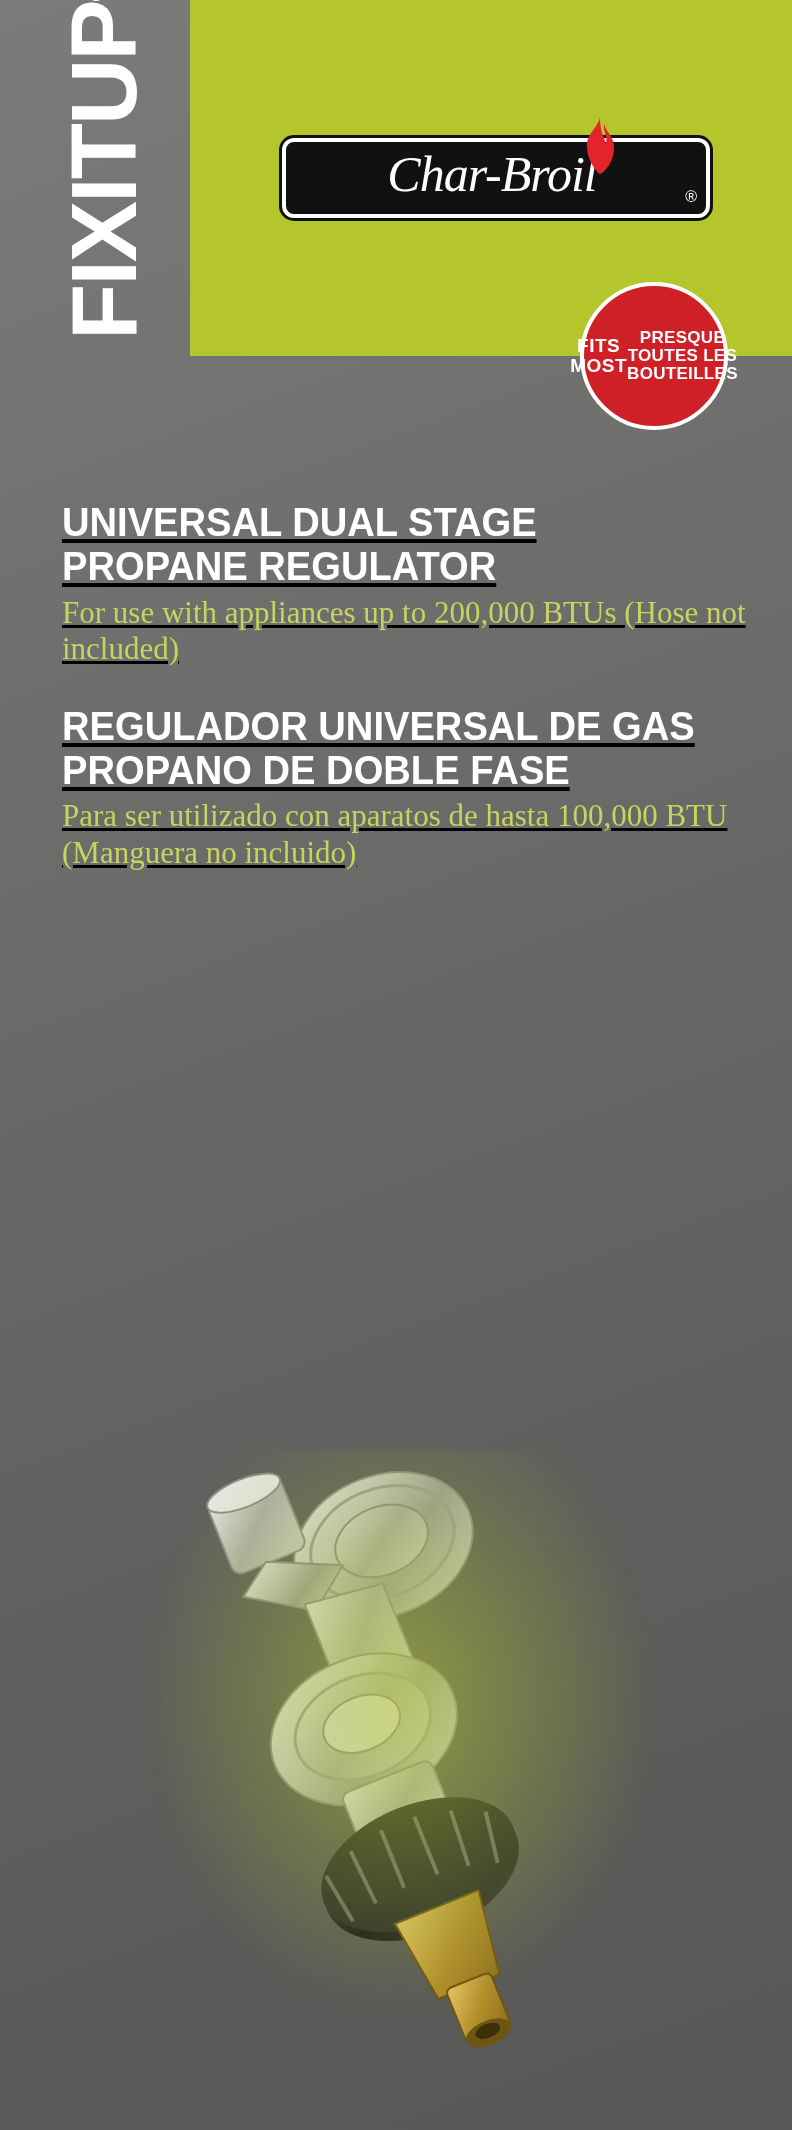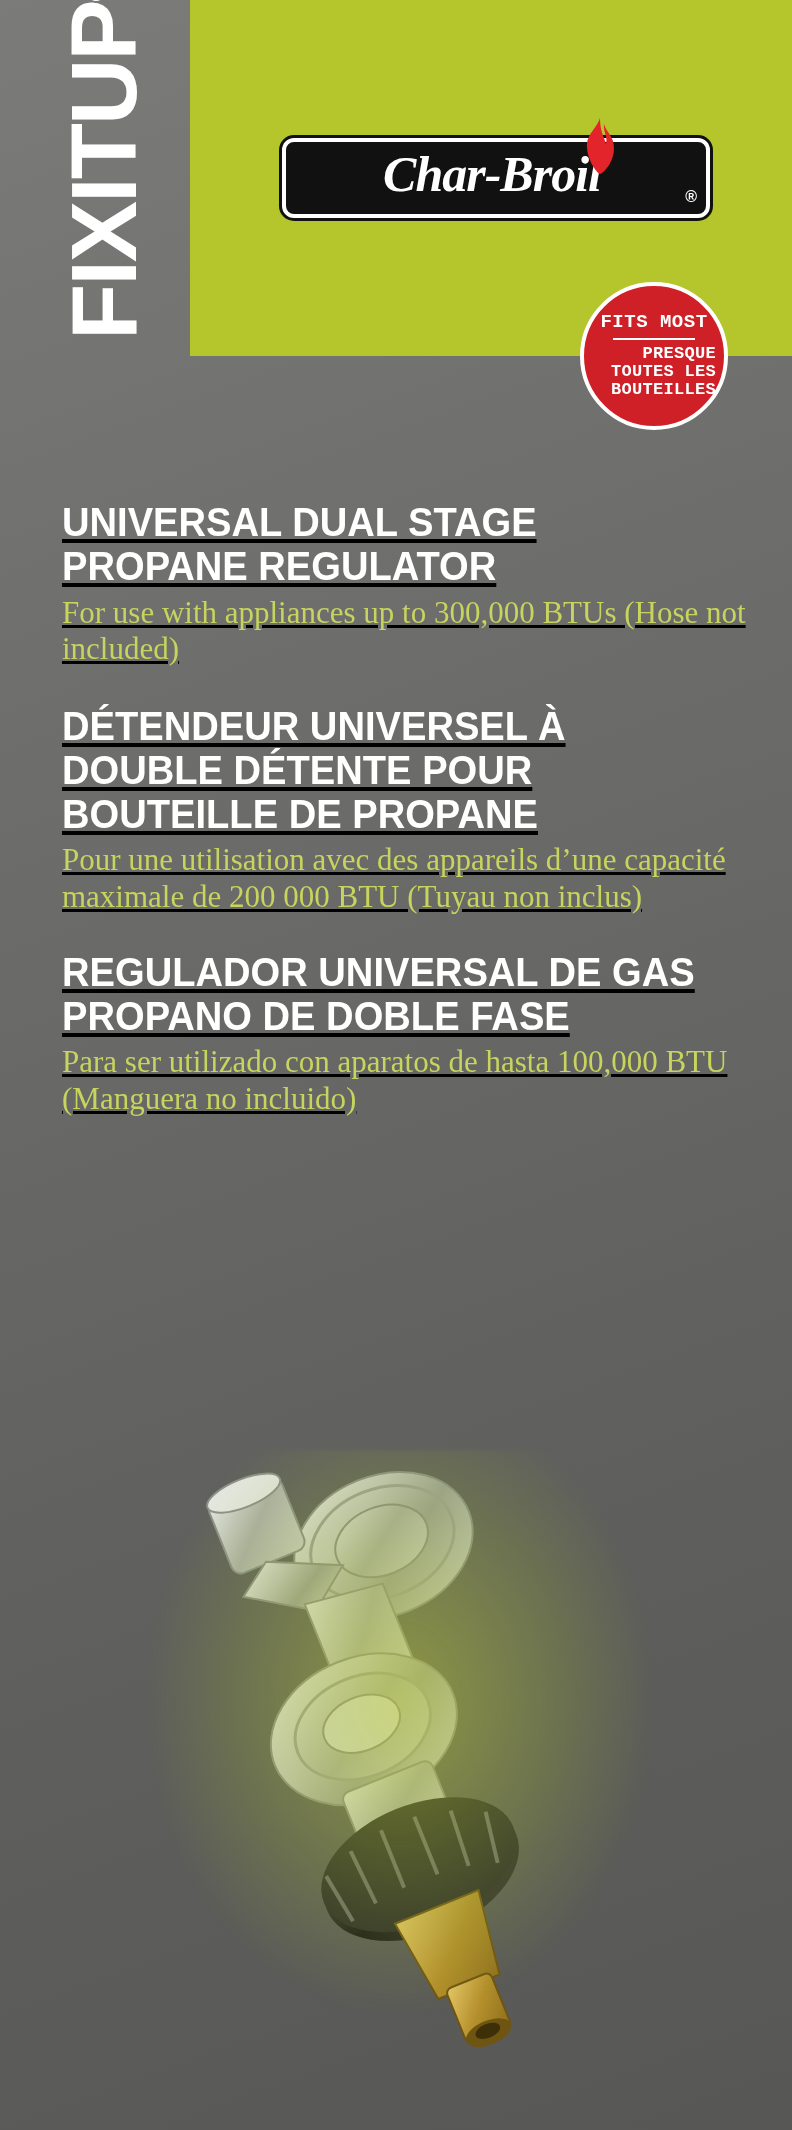--- a/index.html
+++ b/index.html
@@ -54,50 +54,50 @@
     background:#111111;
     border:4px solid #ffffff;
     border-radius:12px;
     box-shadow:0 0 0 3px #111111;
   }
   .cb-text{
     position:absolute;left:0;top:18px;width:420px;height:72px;
     display:flex;align-items:center;justify-content:center;
     color:#ffffff;
     font-family:"Liberation Serif", serif;
-    font-weight:bold;
+    font-weight:normal;
     font-style:italic;
     font-size:50px;
     letter-spacing:-1px;
   }
   .cb-reg{
     position:absolute;right:6px;bottom:4px;color:#ffffff;font-size:16px;
     font-family:"Liberation Sans", sans-serif;font-style:normal;
   }
   .flame{
     position:absolute;left:296px;top:-2px;width:44px;height:56px;
   }
   
   .badge{
     position:absolute;left:580px;top:282px;width:148px;height:148px;
     border-radius:50%;
     background:#cf2027;
     border:4px solid #ffffff;
     color:#ffffff;
     text-align:center;
-    font-family:Liberation Mono, monospace;
+    font-family:Liberation Sans, sans-serif;
     font-weight:bold;
     line-height:1.05;
-    display:flex;flex-direction:column;align-items:center;justify-content:center;
+    display:flex;flex-direction:row;align-items:center;justify-content:center;
     box-sizing:border-box;
     padding:6px 8px;
   }
   .badge .b1{font-size:19px;letter-spacing:.5px;}
   .badge .rule{width:82px;height:2px;background:#ffffff;margin:5px 0 5px;}
-  .badge .b2{font-size:17px;letter-spacing:.3px;text-align:right;}
+  .badge .b2{font-size:17px;letter-spacing:.3px;}
   
   .content{
     position:absolute;left:62px;top:500px;width:690px;
   }
   .ttl{
     color:#ffffff;
     font-family:"Liberation Sans", sans-serif;
     font-weight:bold;
     font-size:41px;
     line-height:1.08;
@@ -153,27 +153,23 @@
       <div class="b1">FITS MOST</div>
       <div class="rule"></div>
       <div class="b2">PRESQUE TOUTES LES BOUTEILLES</div>
     </div>
   </div>
 
   <div class="content">
 
     <div class="blk">
       <h1 class="ttl">UNIVERSAL DUAL STAGE PROPANE REGULATOR</h1>
-      <p class="sub">For use with appliances up to 300,000 BTUs (Hose not included)</p>
-    </div>
-
-    <div class="blk b2">
-      <h1 class="ttl">Détendeur universel à double détente pour bouteille de propane</h1>
-      <p class="sub">Pour une utilisation avec des appareils d’une capacité maximale de 200 000 BTU (Tuyau non inclus)</p>
-    </div>
+      <p class="sub">For use with appliances up to 200,000 BTUs (Hose not included)</p>
+    </div>
+
 
     <div class="blk">
       <h1 class="ttl">Regulador universal de gas propano de doble fase</h1>
       <p class="sub">Para ser utilizado con aparatos de hasta 100,000 BTU (Manguera no incluido)</p>
     </div>
 
   </div>
 
   <div class="product">
     <div class="glow"></div>

